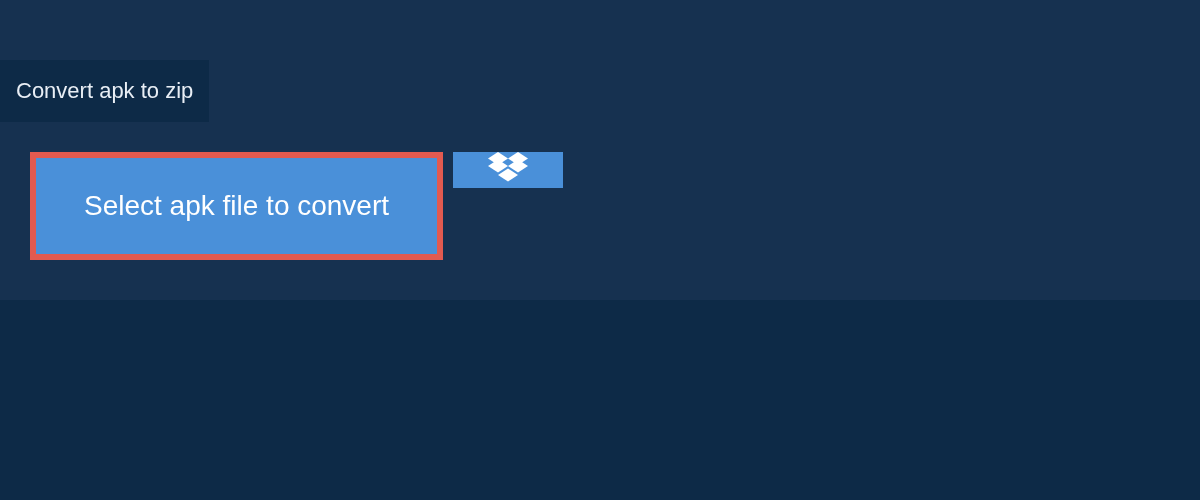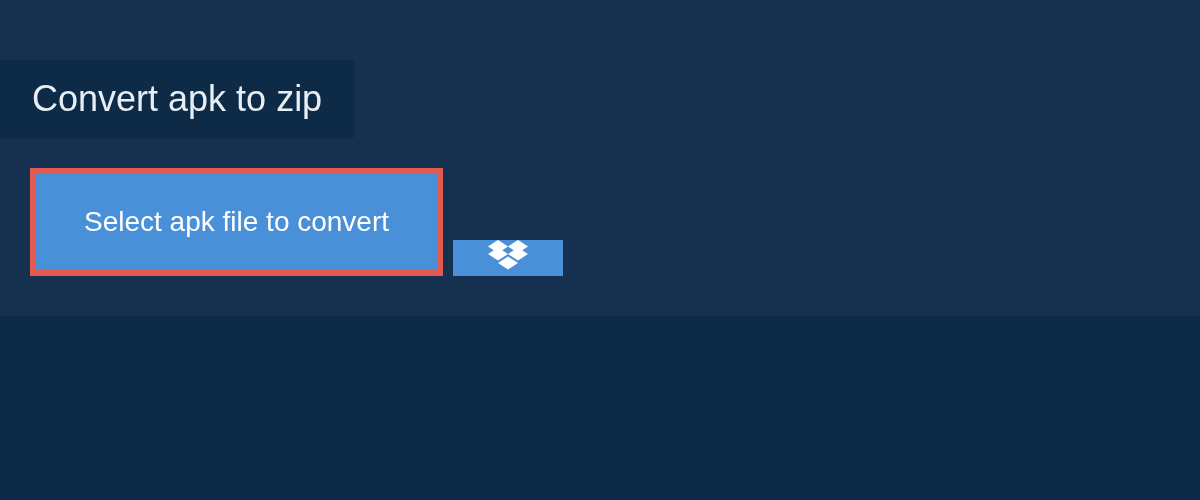--- a/index.html
+++ b/index.html
@@ -19,28 +19,28 @@
       width: 1200px;
       padding-top: 60px;
       padding-bottom: 40px;
     }
     .tab-container {
       display: inline-block;
     }
     .tab {
       background: #0d2a47;
       color: #e8eef5;
-      font-size: 36px;
+      font-size: 22px;
       font-weight: 300;
-      padding: 18px 32px;
+      padding: 18px 16px;
       display: inline-block;
     }
     .button-row {
       display: flex;
-      align-items: flex-end;
+      align-items: flex-start;
       padding: 30px 30px 0 30px;
     }
     .select-button-wrapper {
       border: 6px solid #e25a50;
       display: inline-block;
     }
     .select-button {
       background: #4a90d9;
       color: #ffffff;
       font-size: 28px;

